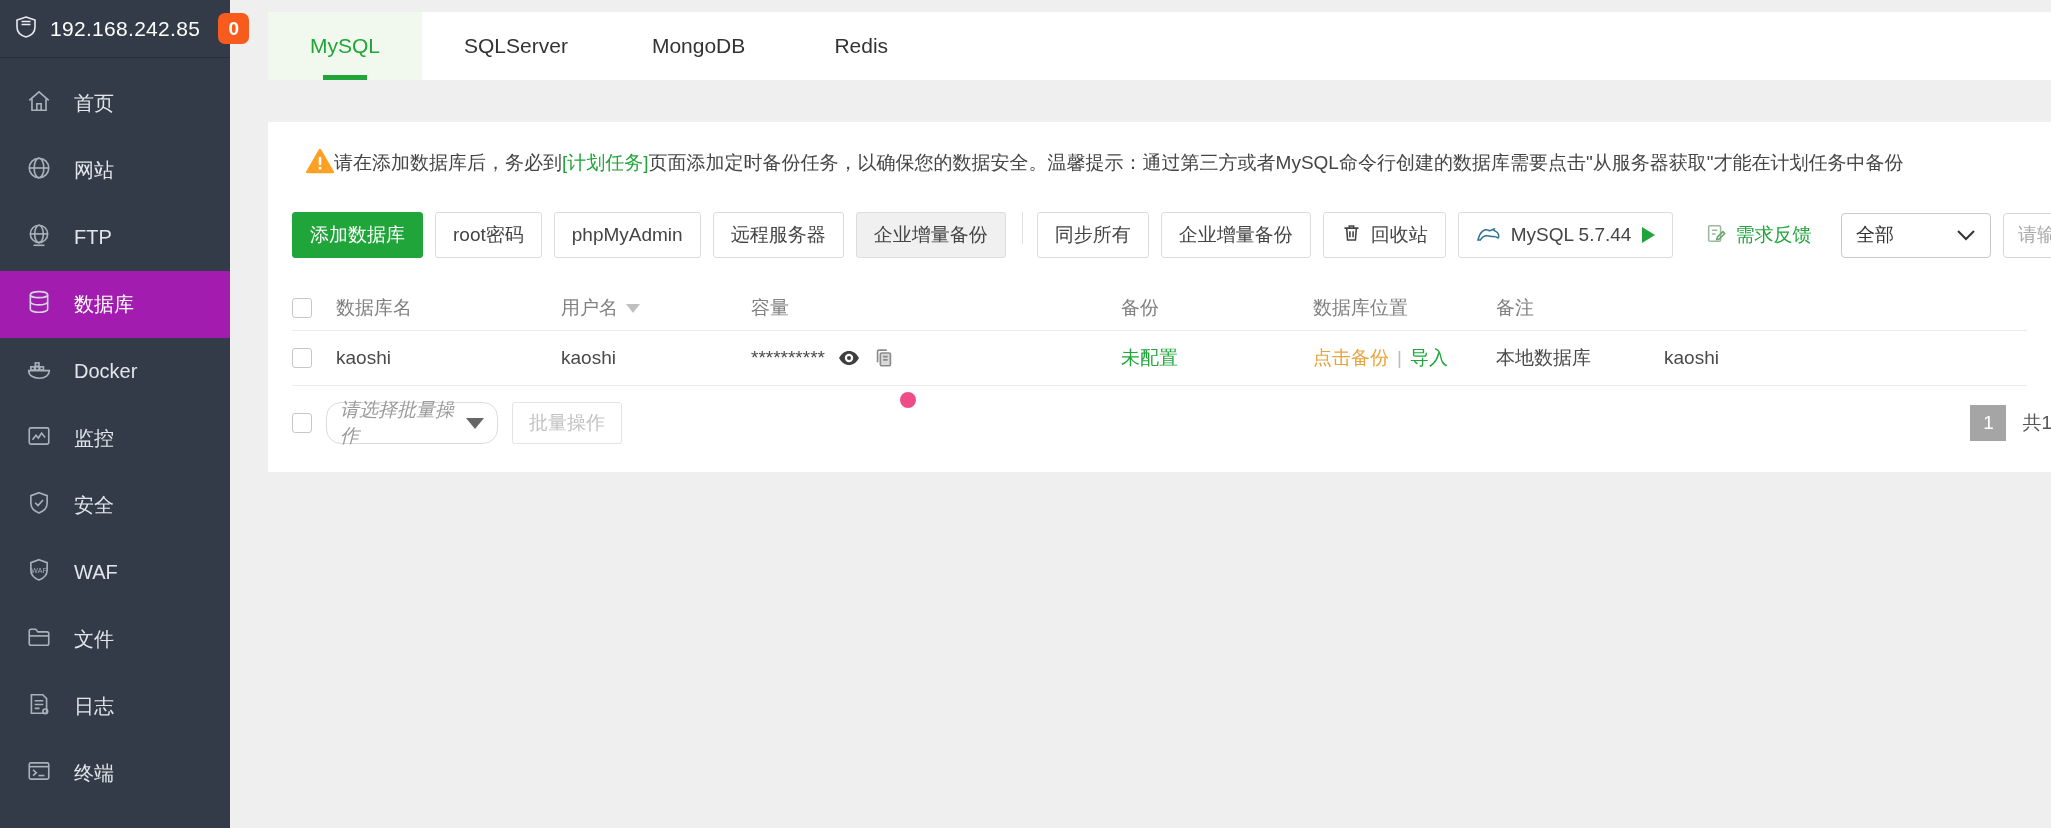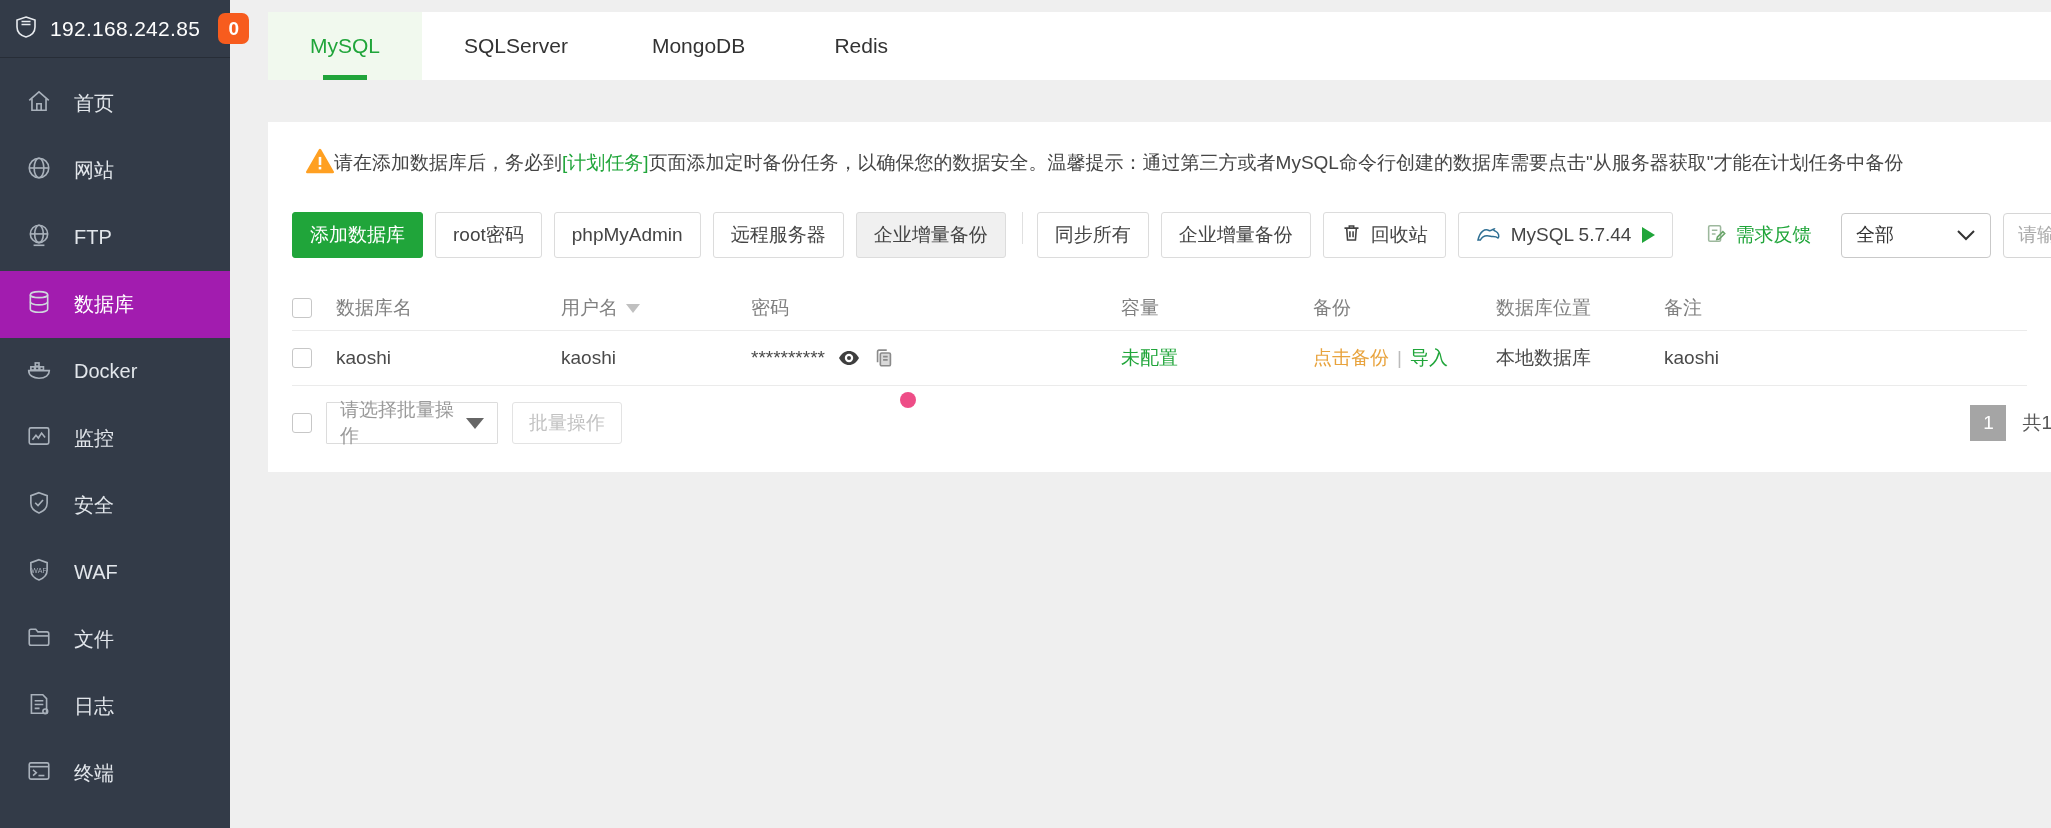--- a/index.html
+++ b/index.html
@@ -104,23 +104,23 @@
   }
   .pwd-cell { display:flex; align-items:center; gap:12px; }
   .icon-btn { cursor:pointer; display:inline-flex; }
   .green { color:#20a53a; cursor:pointer; }
   .olink { color:#e8a33d; cursor:pointer; }
   .sep { color:#bbb; margin:0 8px; }
 
   
   .batch-row { display:flex; align-items:center; margin-top:16px; padding-bottom:6px; }
   .batch-select {
-    height:42px; width:172px; border:1px solid #dcdcdc; border-radius:1px;
+    height:42px; width:172px; border:1px solid #dcdcdc; border-radius:15px;
     display:flex; align-items:center; justify-content:space-between;
-    margin-left:14px; padding:0 13px; font-size:19px; color:#9a9a9a; cursor:pointer;
+    margin-left:14px; padding:0 13px; font-size:19px; color:#9a9a9a; cursor:pointer;font-style:italic;
   }
   .batch-select .tri { width:0; height:0; border-left:9px solid transparent; border-right:9px solid transparent; border-top:11px solid #666; }
   .batch-btn {
     height:42px; margin-left:14px; padding:0 16px; border:1px solid #e3e3e3;
     border-radius:3px; background:#fff; color:#c2c2c2; font-size:19px; cursor:pointer;
   }
   .batch-right { margin-left:auto; margin-right:-44px; display:flex; align-items:center; gap:16px; }
   .page-box {
     width:36px; height:36px; background:#a5a5a5; color:#fff; font-size:19px;
     display:flex; align-items:center; justify-content:center; cursor:pointer;
@@ -306,21 +306,20 @@
           </div>
           <input class="search-input" placeholder="请输入数据库名" style="">
         </div>
       </div>
 
       <div class="tbl">
         <div class="trow thead">
           <span class="checkbox"></span>
           <span>数据库名</span>
           <span><span>用户名</span><span class="sort-caret"></span></span>
-          <span>密码</span>
           <span>容量</span>
           <span>备份</span>
           <span>数据库位置</span>
           <span>备注</span>
         </div>
 
         <div class="trow tdata">
           <span class="checkbox"></span>
           <span>kaoshi</span>
           <span>kaoshi</span>

